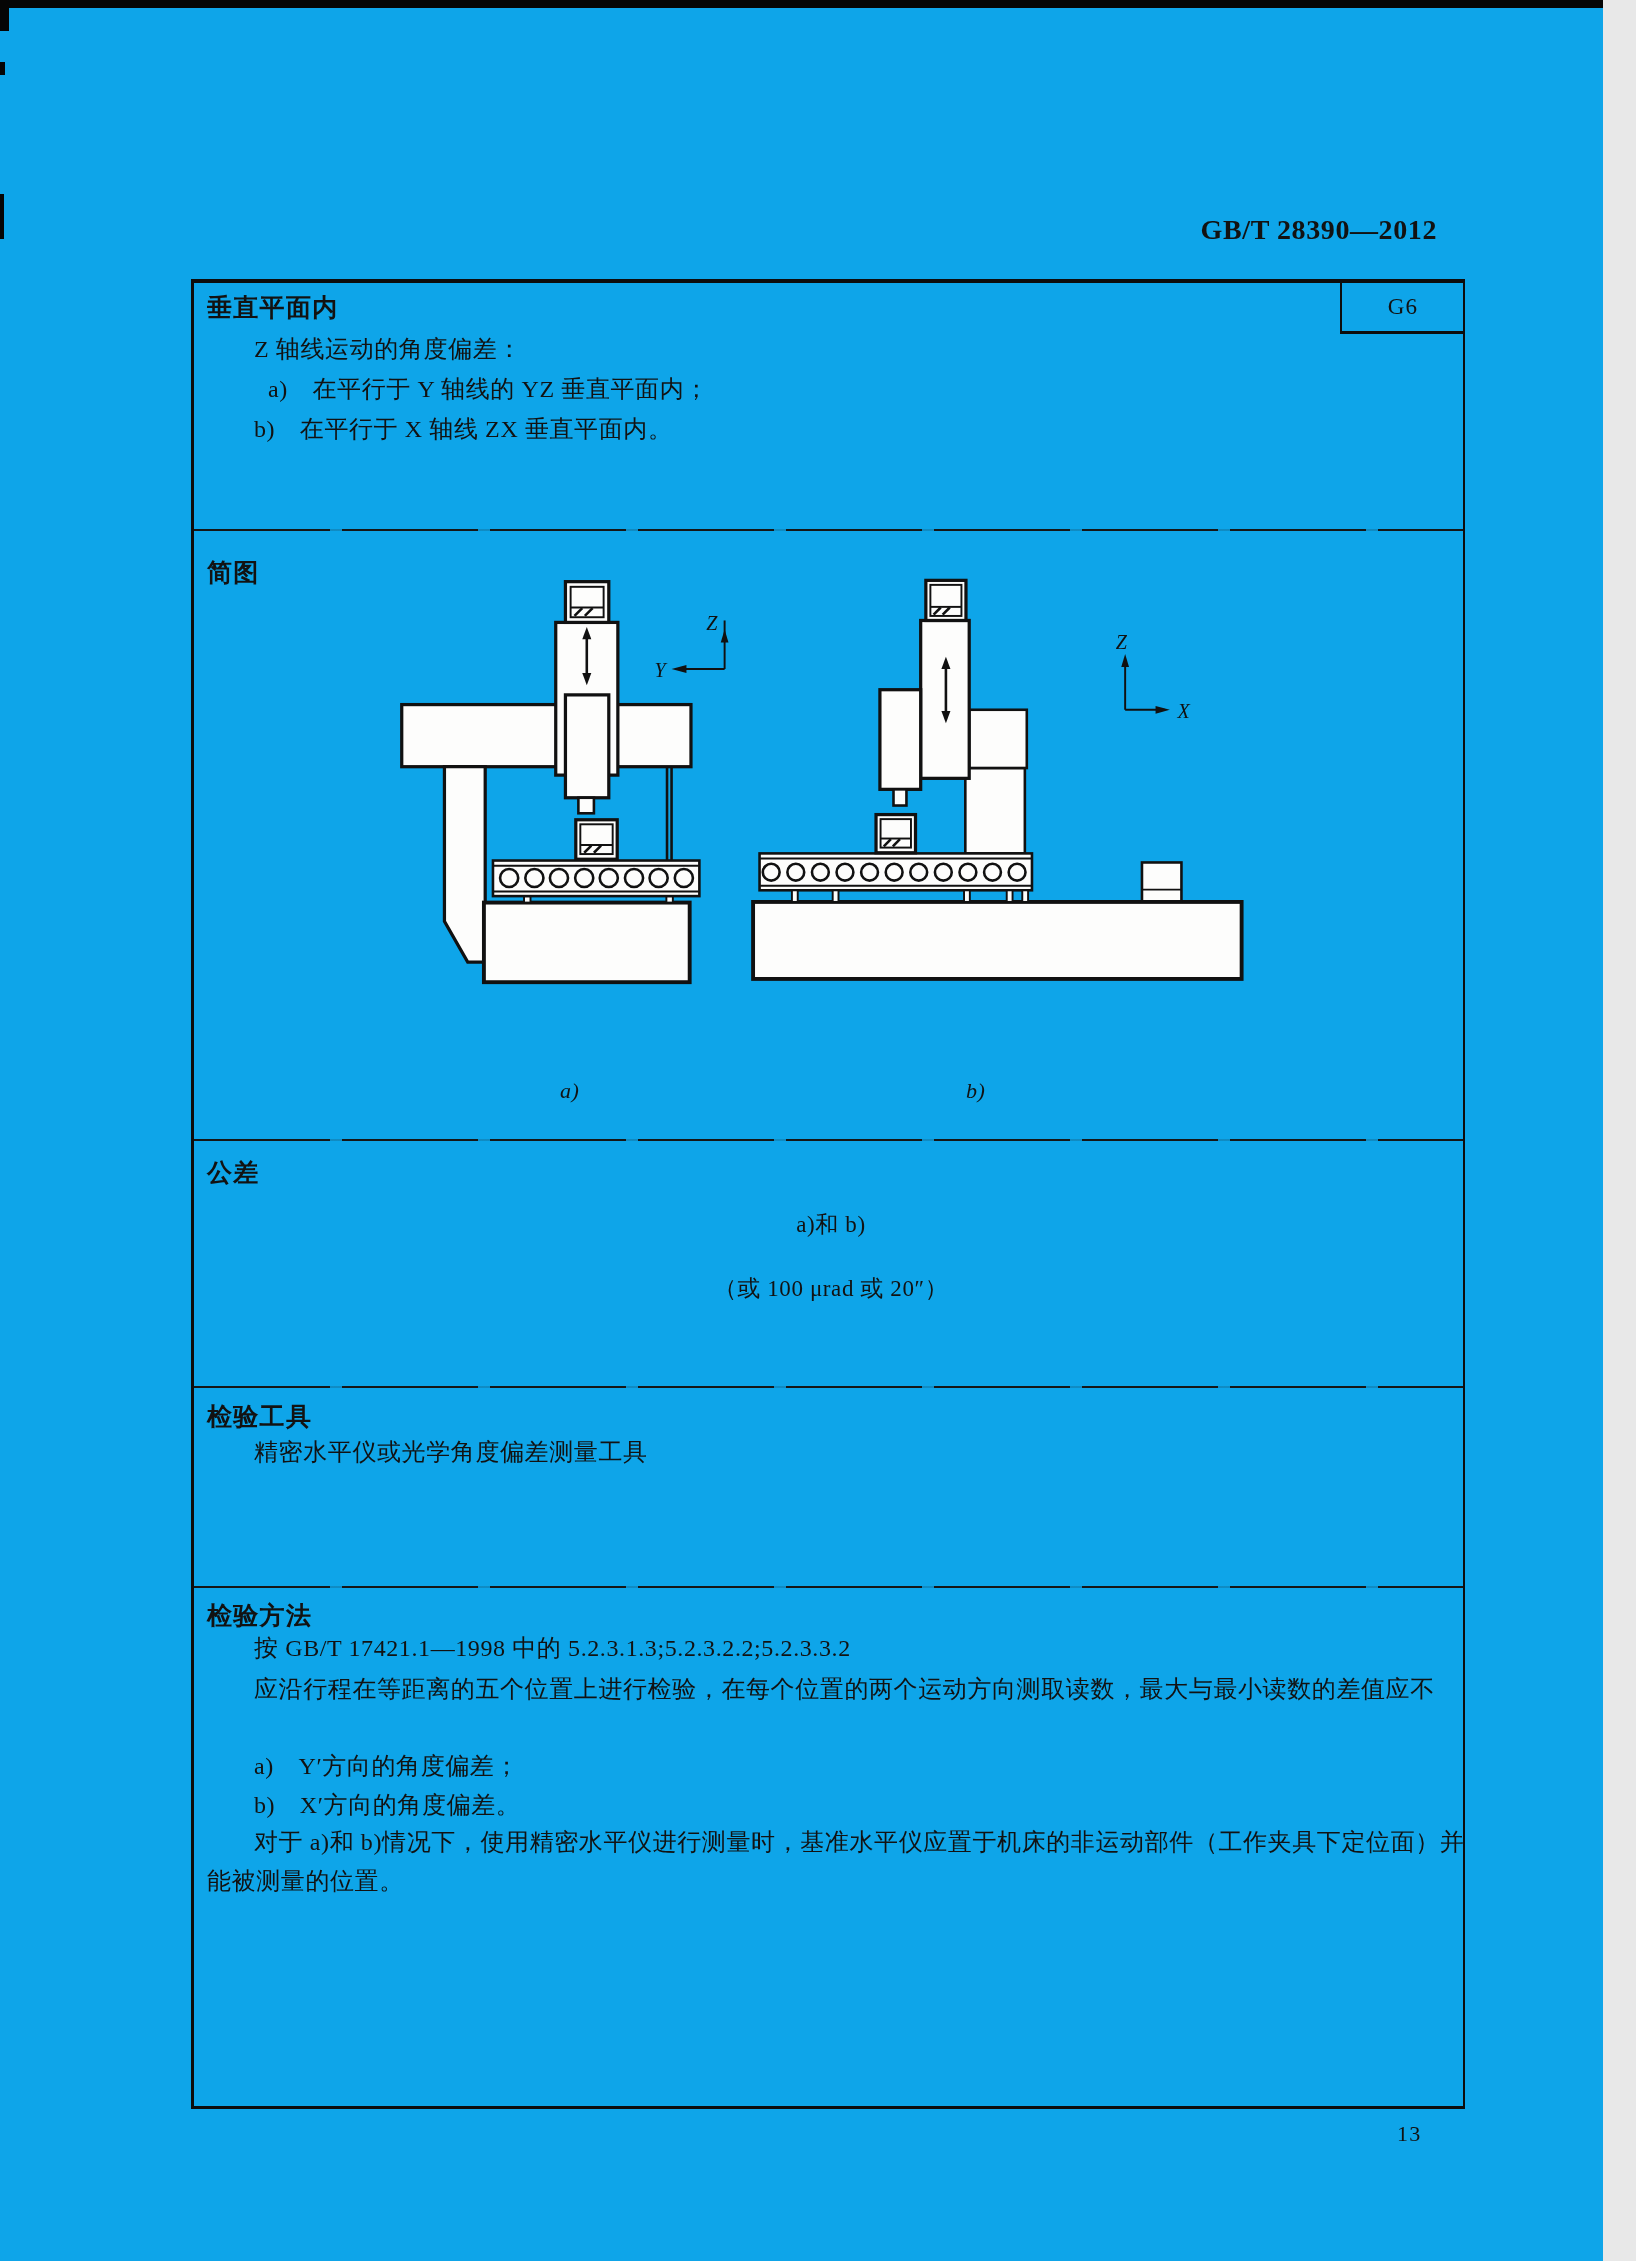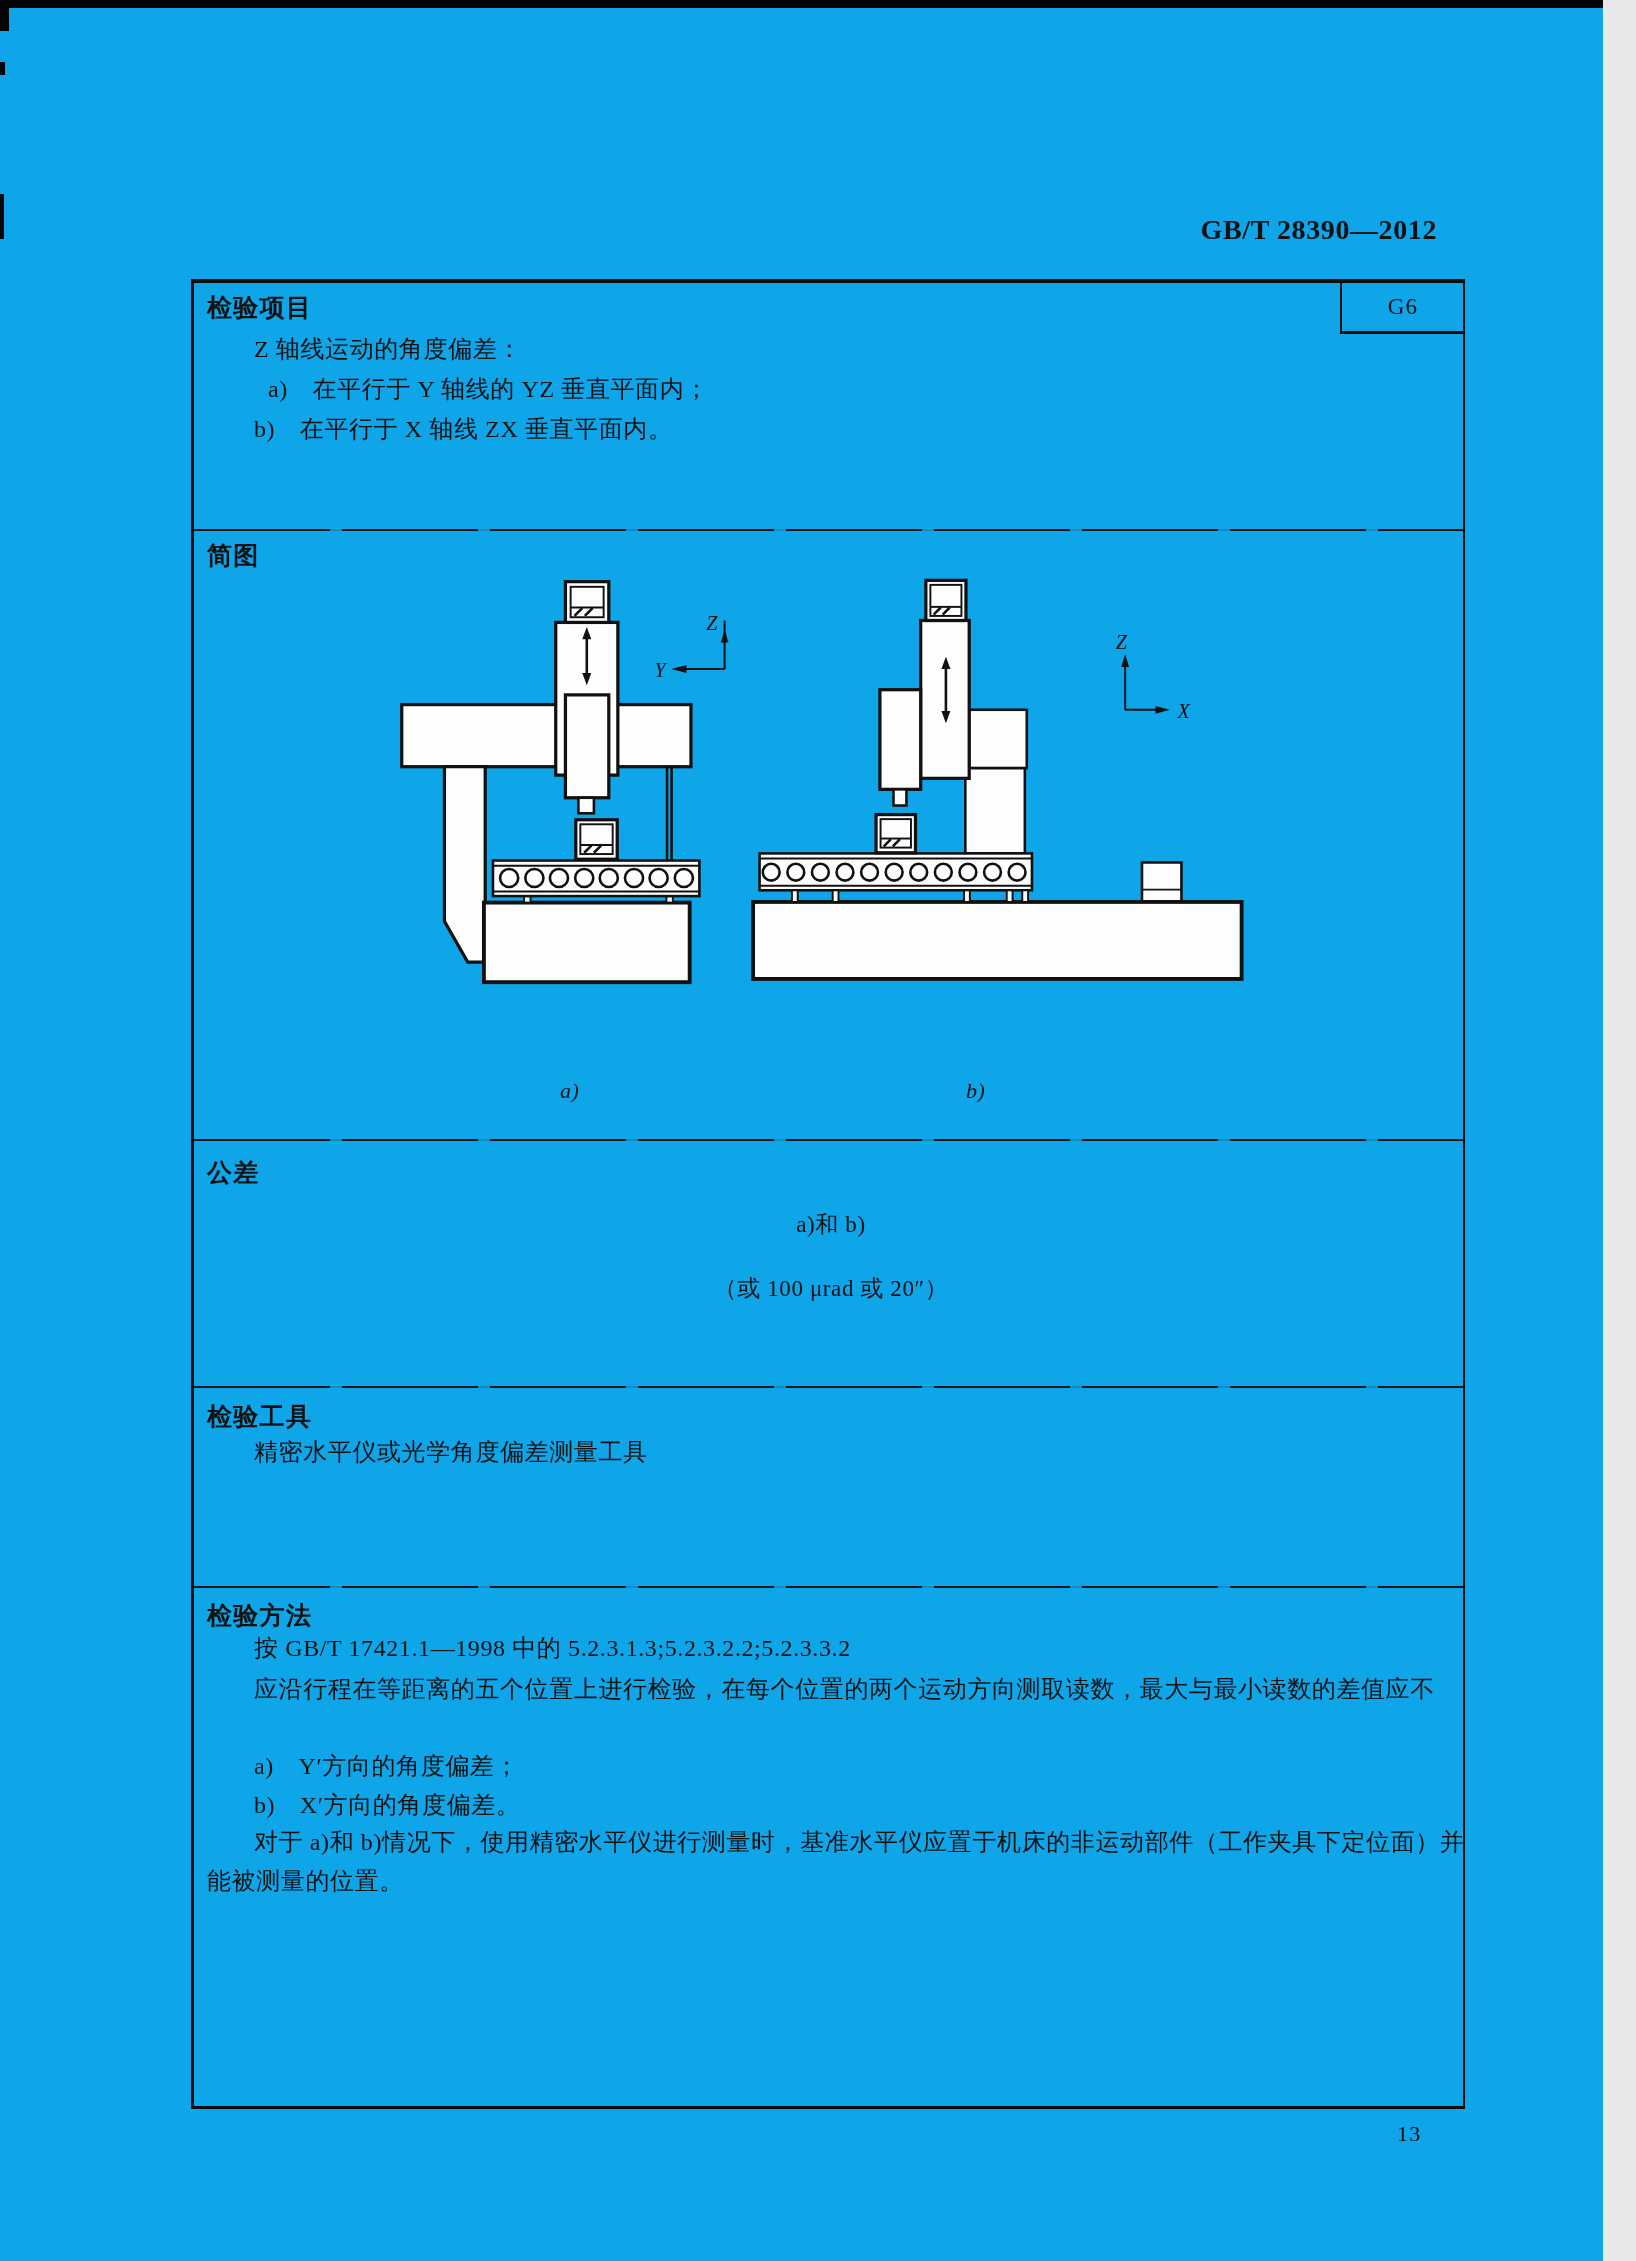--- a/index.html
+++ b/index.html
@@ -38,26 +38,26 @@
 
   <div class="abs g6-box" style="left:1340px;top:283px;width:124px;height:51px;">
     <span>G6</span>
   </div>
 
   <div class="abs divider" style="left:194px;top:529px;width:1269px;"></div>
   <div class="abs divider" style="left:194px;top:1139px;width:1269px;"></div>
   <div class="abs divider" style="left:194px;top:1386px;width:1269px;"></div>
   <div class="abs divider" style="left:194px;top:1586px;width:1269px;"></div>
 
-  <div class="abs sec-title" style="left:207px;top:291px;">检验项目</div>
+  <div class="abs sec-title" style="left:207px;top:291px;">垂直平面内</div>
   <div class="abs body-text" style="left:254px;top:336px;">Z 轴线运动的角度偏差：</div>
   <div class="abs body-text" style="left:268px;top:376px;">a)　在平行于 Y 轴线的 YZ 垂直平面内；</div>
   <div class="abs body-text" style="left:254px;top:416px;">b)　在平行于 X 轴线 ZX 垂直平面内。</div>
 
-  <div class="abs sec-title" style="left:207px;top:539px;">简图</div>
+  <div class="abs sec-title" style="left:207px;top:556px;">简图</div>
 
   <svg class="abs" style="left:376px;top:570px;" width="881" height="440" viewBox="0 0 1360 680">
 
     <g>
 
       <rect class="wh" x="39" y="208" width="447" height="96" stroke-width="5"></rect>
 
       <line class="ln" x1="449" y1="304" x2="449" y2="449" stroke-width="4"></line>
       <line class="ln" x1="456" y1="304" x2="456" y2="449" stroke-width="4"></line>
 

